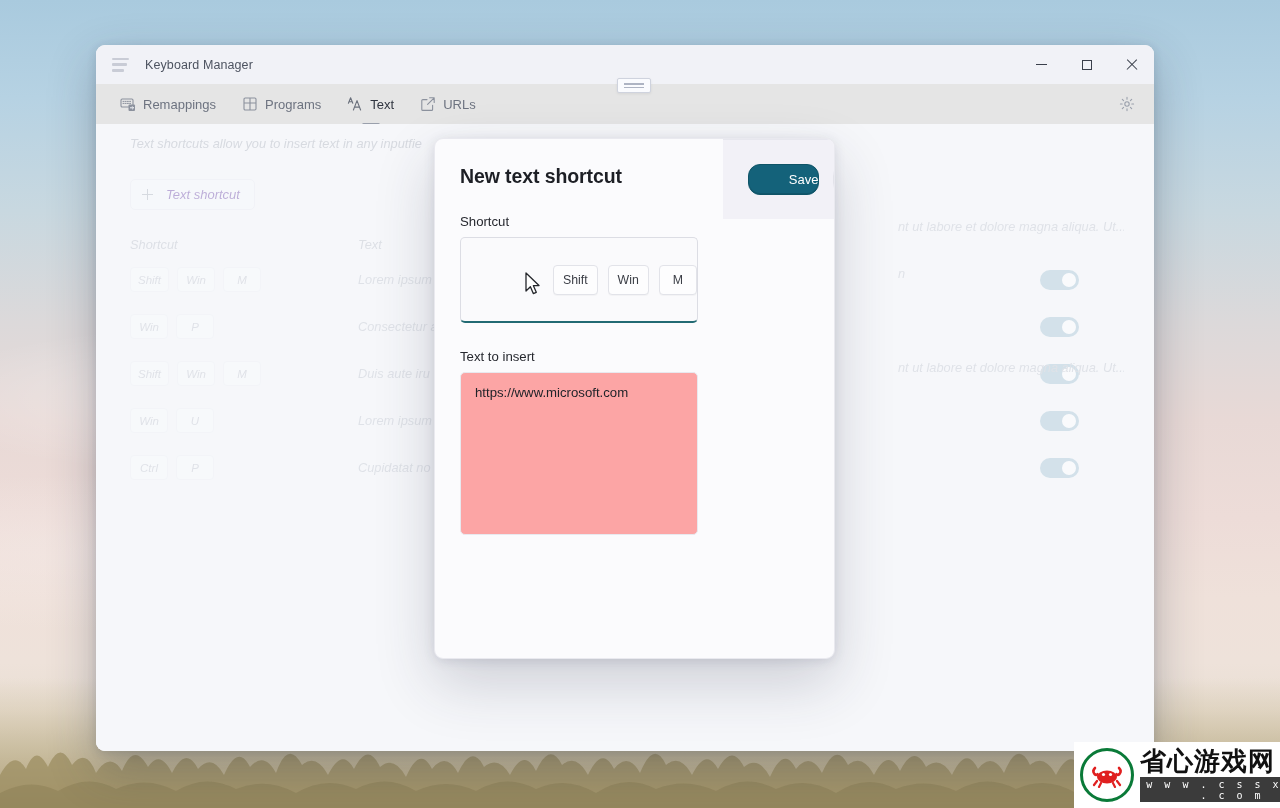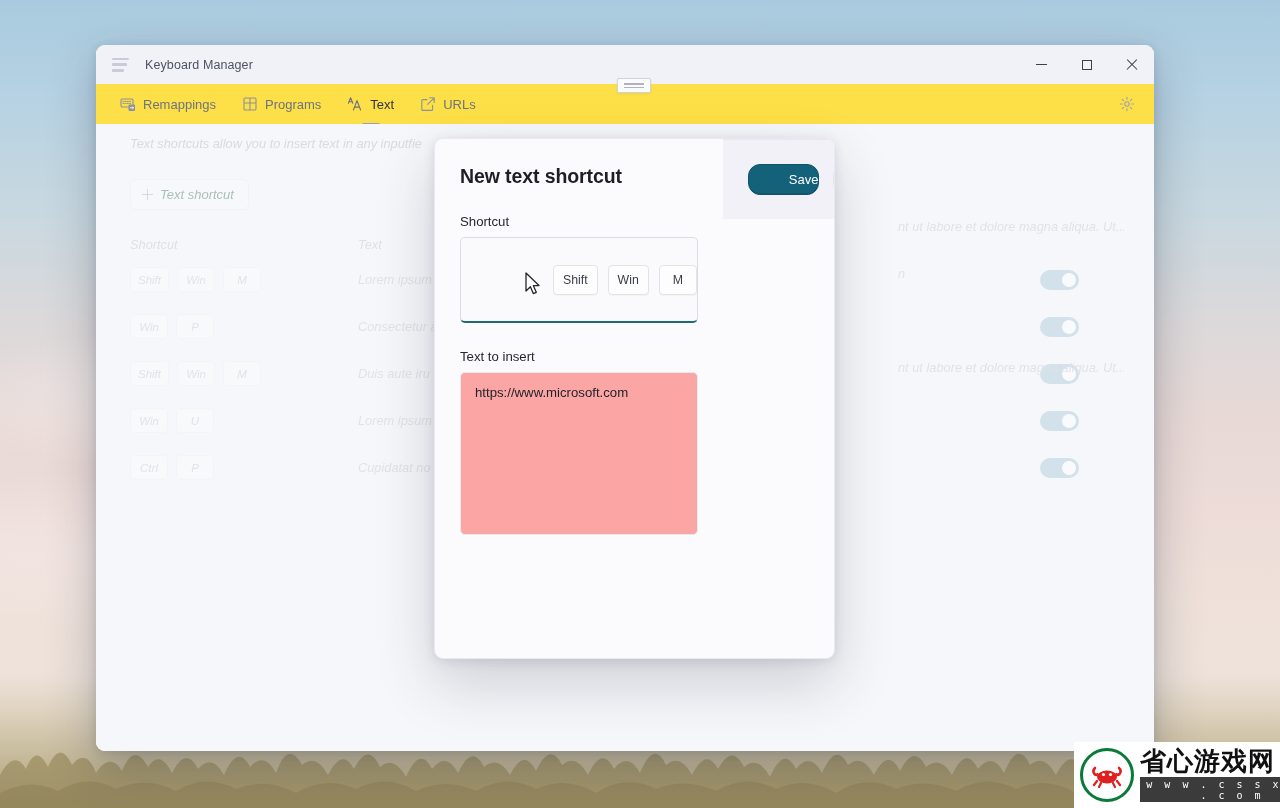--- a/index.html
+++ b/index.html
@@ -120,21 +120,21 @@
     align-items: center; gap: 2px;
     z-index: 30;
     box-shadow: 0 1px 3px rgba(0,0,0,.07);
   }
   .snap-hint i { display: block; width: 20px; height: 1.3px; background: #aeb4c3; }
 
   
   .tabstrip {
     position: relative;
     height: 40px;
-    background: #fde047;
+    background: #e5e5e5;
     display: flex; align-items: center; padding-left: 16px; gap: 10px;
   }
   .tab {
     position: relative;
     display: flex; align-items: center; gap: 7px;
     height: 38px; padding: 0 8px;
     color: #6d7380; font-size: 13px;
     cursor: default;
   }
   .tab.active { color: #303540; }
@@ -157,26 +157,26 @@
     background: #f5f6fa;
     padding: 0 34px;
     font-style: italic;
   }
   .page-desc {
     padding-top: 12px;
     font-size: 12.8px; color: #9ba1ad;
   }
   .add-btn {
     margin-top: 28px;
-    display: inline-flex; align-items: center; gap: 7px;
+    display: inline-flex; align-items: center; gap: 13px;
     height: 31px; padding: 0 14px 0 11px;
     background: #f7f8fb;
     border: 1px solid #e6e8ef;
     border-radius: 5px;
-    font-size: 13px; color: #14532d;
+    font-size: 13px; color: #4c1d95;
   }
   .plus {
     position: relative; width: 11px; height: 11px; display: inline-block;
   }
   .plus::before, .plus::after {
     content: ""; position: absolute; background: #9aa0ac;
   }
   .plus::before { left: 0; top: 5px; width: 11px; height: 1.4px; }
   .plus::after  { top: 0; left: 5px; height: 11px; width: 1.4px; }
 

